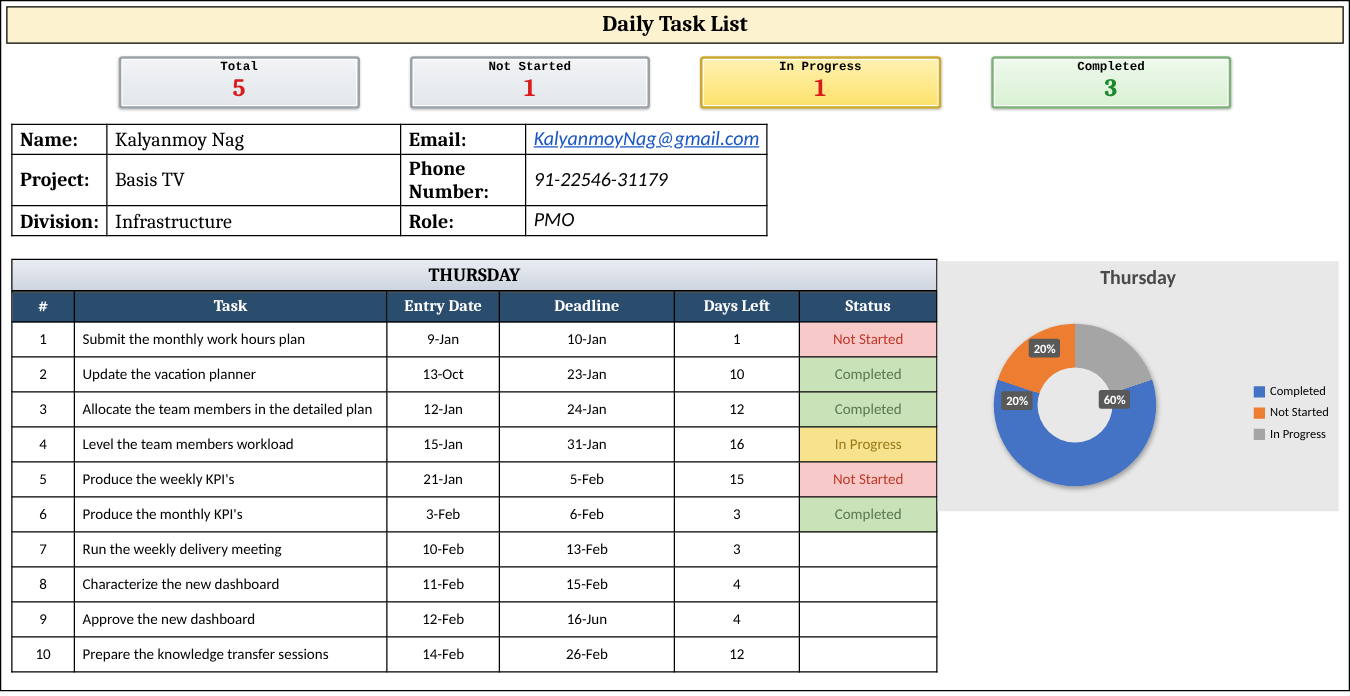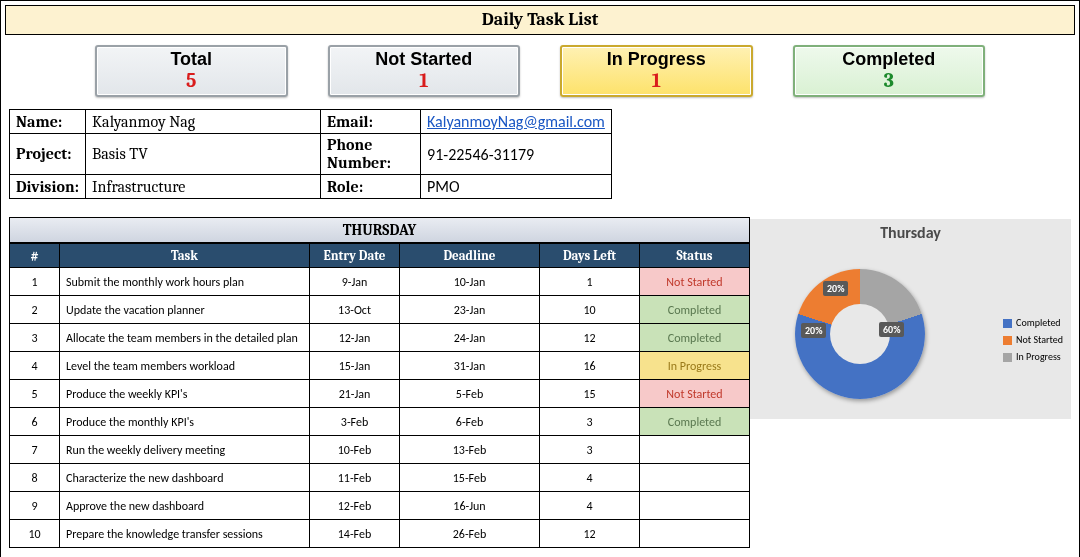--- a/index.html
+++ b/index.html
@@ -29,30 +29,30 @@
     flex:1;
     border: 2px solid #9aa1a7;
     border-radius: 3px;
     box-shadow: 0 1px 2px rgba(0,0,0,.25), inset 0 0 0 1px #fff;
     text-align: center;
     padding: 2px 0 4px;
     background: linear-gradient(#f2f4f6,#e2e6ea);
   }
   .card.yellow { background: linear-gradient(#fff1b3,#fde26b); border-color:#caa92e; }
   .card.green  { background: linear-gradient(#eef9ec,#d9f1d3); border-color:#7fb07a; }
-  .card .lbl { font-size: 18px; font-weight: 700; font-family: Liberation Sans, sans-serif; }
+  .card .lbl { font-size: 10px; font-weight: 700; font-family: Liberation Mono, monospace; }
   .card .val { font-size: 20px; font-weight: 800; color:#d91c1c; line-height:1; padding-top:1px; font-family: Cambria, Georgia, serif;}
   .card.green .val { color:#1c8a2c; }
 
   table.info { border-collapse: collapse; margin: 2px 0 8px 4px;}
   table.info td { border:1px solid #000; padding:2px 6px; font-size:16px; }
   table.info td.k { font-weight:700; width:60px; font-family: Cambria, Georgia, serif;}
   table.info td.k2 { font-weight:700; width:100px; font-family: Cambria, Georgia, serif;}
   table.info td.v1 { width:235px; font-family: Cambria, Georgia, serif;}
-  table.info td.v2 { width:160px; }
+  table.info td.v2 { width:160px;font-style:italic; }
   a.mail { color:#1a57c4; text-decoration: underline; }
 
   .lower { display:flex; padding:10px 4px;}
   .task-wrap { flex: 0 0 740px; }
   .day-banner {
     background: linear-gradient(#e9ecf2,#cfd5e0);
     border:1px solid #000;
     text-align:center;
     font-weight:700;
     font-family: Cambria, Georgia, serif;

